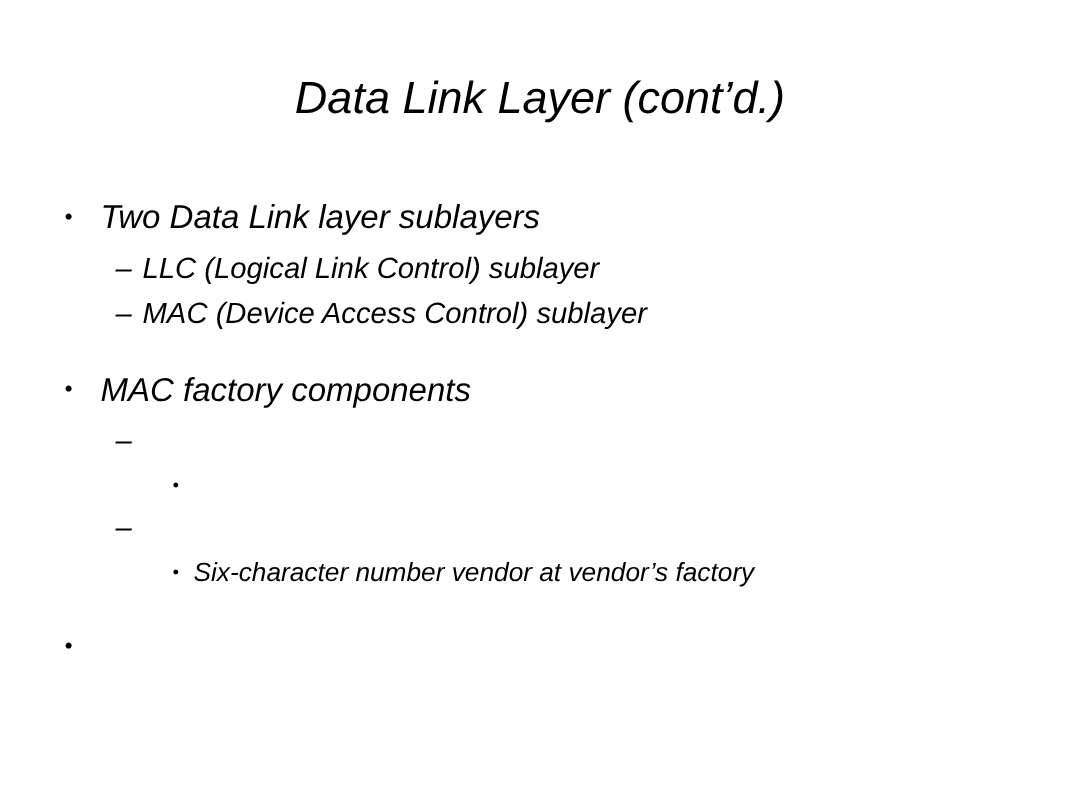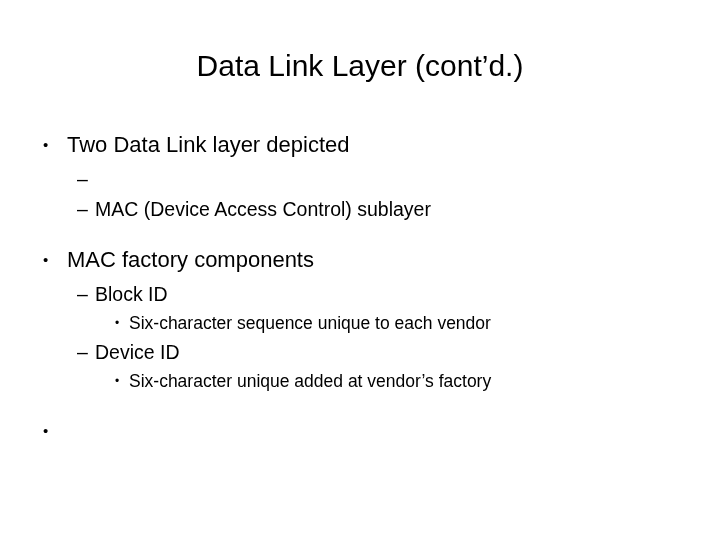--- a/index.html
+++ b/index.html
@@ -12,20 +12,21 @@
     background: #ffffff;
     font-family: "Liberation Sans", sans-serif;
     color: #000000;
     overflow: hidden;
   }
   .slide {
     position: relative;
     width: 634px;
     height: 540px;
     background: #ffffff;
+    font-style: italic;
   }
   .slide-title {
     position: absolute;
     left: 0;
     top: 48px;
     width: 720px;
     text-align: center;
     font-size: 30px;
     line-height: 36px;
     font-weight: normal;
@@ -92,69 +93,67 @@
 <body>
 
 <div class="slide">
 
   <div class="slide-title">Data Link Layer (cont’d.)</div>
 
   <div class="body-block">
 
     <div class="bullet-row lvl1">
       <span class="marker">•</span>
-      <span class="txt">Two Data Link layer depicted</span>
+      <span class="txt">Two Data Link layer sublayers</span>
     </div>
 
     <div class="gap-small"></div>
 
     <div class="bullet-row lvl2">
       <span class="marker">–</span>
+      <span class="txt">LLC (Logical Link Control) sublayer</span>
     </div>
 
     <div class="gap-tiny"></div>
 
     <div class="bullet-row lvl2">
       <span class="marker">–</span>
       <span class="txt">MAC (Device Access Control) sublayer</span>
     </div>
 
     <div class="gap-section"></div>
 
     <div class="bullet-row lvl1">
       <span class="marker">•</span>
       <span class="txt">MAC factory components</span>
     </div>
 
     <div class="gap-small"></div>
 
     <div class="bullet-row lvl2">
       <span class="marker">–</span>
-      <span class="txt">Block ID</span>
     </div>
 
     <div class="gap-tiny"></div>
 
     <div class="bullet-row lvl3">
       <span class="marker">•</span>
-      <span class="txt">Six-character sequence unique to each vendor</span>
     </div>
 
     <div class="gap-tiny"></div>
 
     <div class="bullet-row lvl2">
       <span class="marker">–</span>
-      <span class="txt">Device ID</span>
     </div>
 
     <div class="gap-tiny"></div>
 
     <div class="bullet-row lvl3">
       <span class="marker">•</span>
-      <span class="txt">Six-character unique added at vendor’s factory</span>
+      <span class="txt">Six-character number vendor at vendor’s factory</span>
     </div>
 
     <div class="gap-section"></div>
 
     <div class="bullet-row lvl1">
       <span class="marker">•</span>
     </div>
 
   </div>
 </div>

